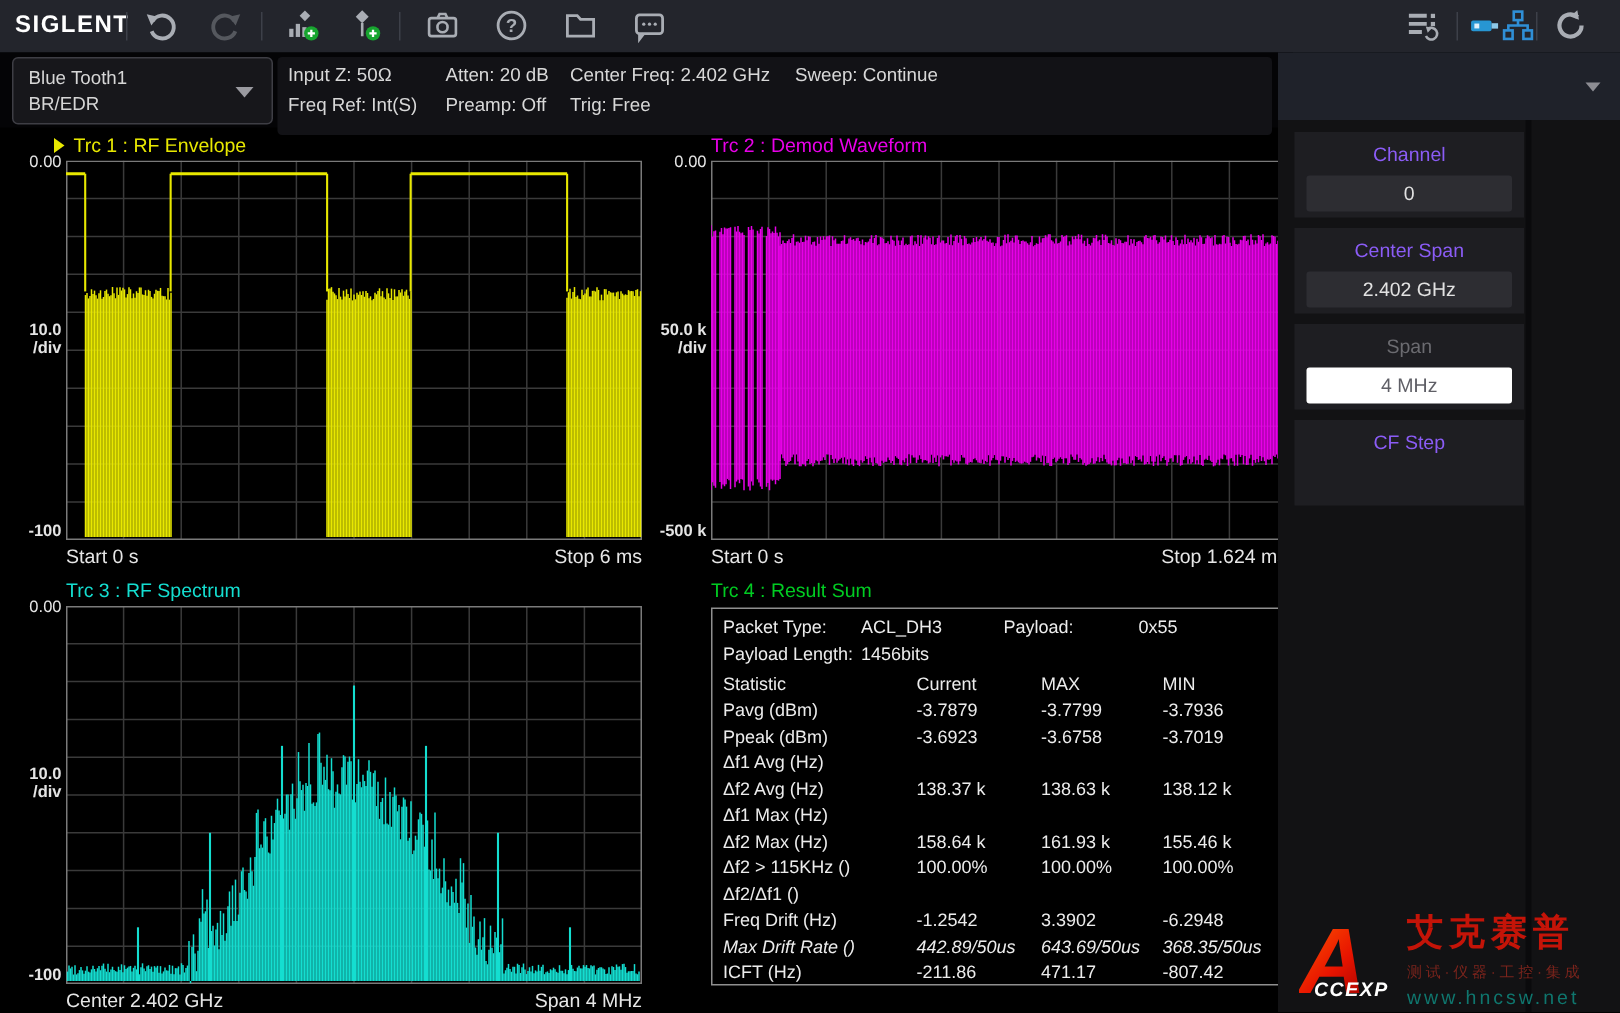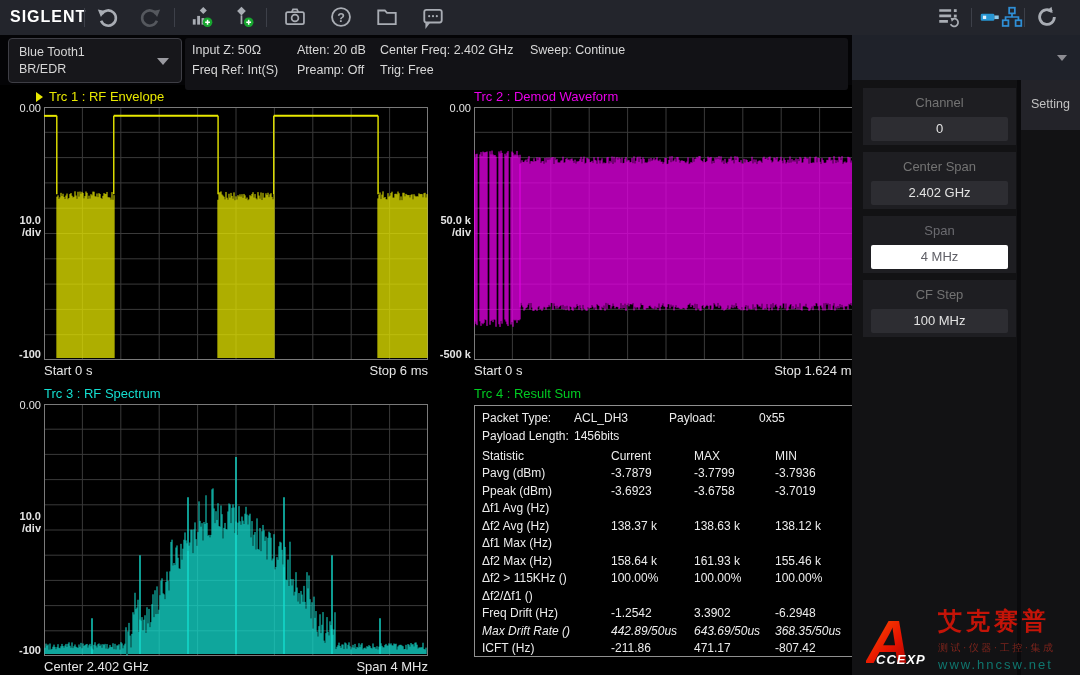--- a/index.html
+++ b/index.html
@@ -33,21 +33,21 @@
   .ti{position:absolute;white-space:nowrap;color:#ececec;}
   .trow{position:absolute;left:0;width:100%;height:17px;}
   .tc{position:absolute;white-space:nowrap;color:#ececec;}
   .tc0{left:7px;} .tc1{left:136px;} .tc2{left:219px;} .tc3{left:300px;}
   
   .panel-header{position:absolute;left:852px;top:35px;width:228px;height:45px;background:#1f222a;cursor:pointer;}
   .panel-title{position:absolute;left:0;right:30px;top:14px;text-align:center;font-size:14px;color:#dadada;}
   .panel-caret{position:absolute;right:13px;top:20px;border-left:5px solid transparent;border-right:5px solid transparent;border-top:6px solid #8d8d93;}
   .panel-body{position:absolute;left:852px;top:80px;width:228px;height:595px;background:#121214;}
   .menu-sec{position:absolute;left:863px;width:153px;height:57px;background:#1e1e22;cursor:pointer;}
-  .menu-label{position:absolute;left:0;width:100%;top:7px;text-align:center;font-size:13px;color:#737373;}
+  .menu-label{position:absolute;left:0;width:100%;top:7px;text-align:center;font-size:13px;color:#8b5cf6;}
   .menu-value{position:absolute;left:8px;right:8px;top:29px;height:24px;background:#2d2d32;border-radius:2px;text-align:center;line-height:24px;font-size:13px;color:#e2e2e2;}
   .menu-sec.disabled .menu-label{color:#6b6b70;}
   .menu-sec.disabled .menu-value{background:#ffffff;color:#5f5f66;}
   .setting-tab{position:absolute;left:1021px;top:80px;width:59px;height:50px;background:#232329;cursor:pointer;}
   .setting-tab span{position:absolute;left:0;width:100%;top:17px;text-align:center;font-size:12.5px;color:#c2c2c2;}
   .col-gap{position:absolute;left:1017px;top:80px;width:4px;height:595px;background:#0a0a0c;}
   
   .wm{position:absolute;left:866px;top:599px;width:212px;height:74px;}
   .wm-a{position:absolute;left:0;bottom:2px;font-size:62px;line-height:58px;font-weight:900;font-style:italic;
     background:linear-gradient(135deg,#ff5a00,#e81400 55%,#9c0000);-webkit-background-clip:text;background-clip:text;color:transparent;}
@@ -1326,24 +1326,20 @@
   <div class="menu-sec" style="top:152px">
     <div class="menu-label">Center Span</div>
     <div class="menu-value">2.402 GHz</div>
   </div>
   <div class="menu-sec disabled" style="top:216px">
     <div class="menu-label">Span</div>
     <div class="menu-value">4 MHz</div>
   </div>
   <div class="menu-sec" style="top:280px">
     <div class="menu-label">CF Step</div>
-    <div class="menu-value">100 MHz</div>
-  </div>
-  <div class="setting-tab">
-    <span>Setting</span>
   </div>
 
   <div class="wm">
     <div class="wm-a">A</div>
     <div class="wm-ccexp">CCEXP</div>
     <div class="wm-right">
       <div class="wm-cn">艾克赛普</div>
       <div class="wm-tag">测试·仪器·工控·集成</div>
       <div class="wm-url">www.hncsw.net</div>
     </div>

